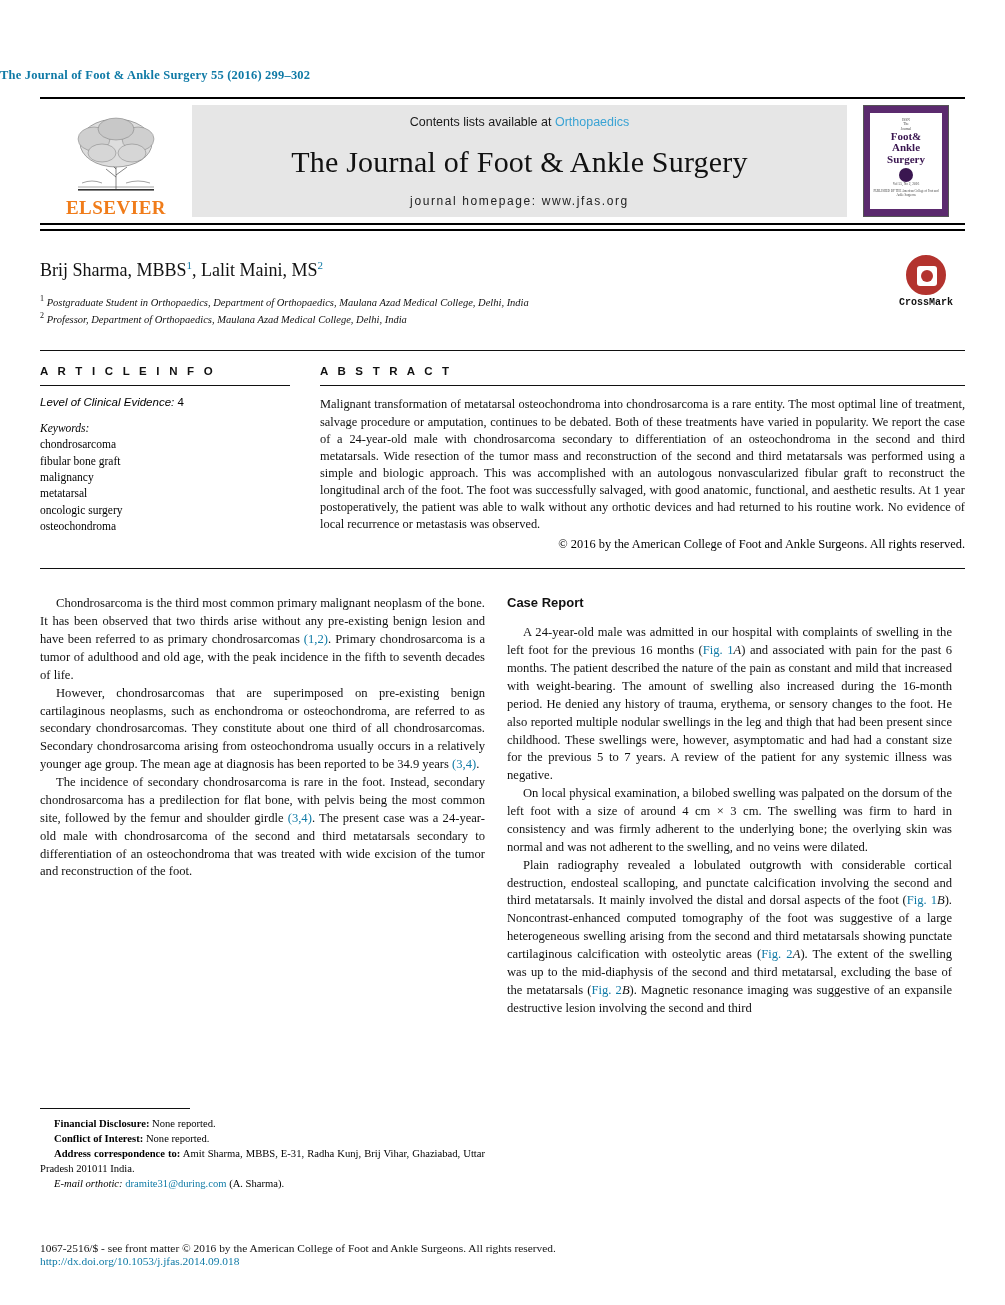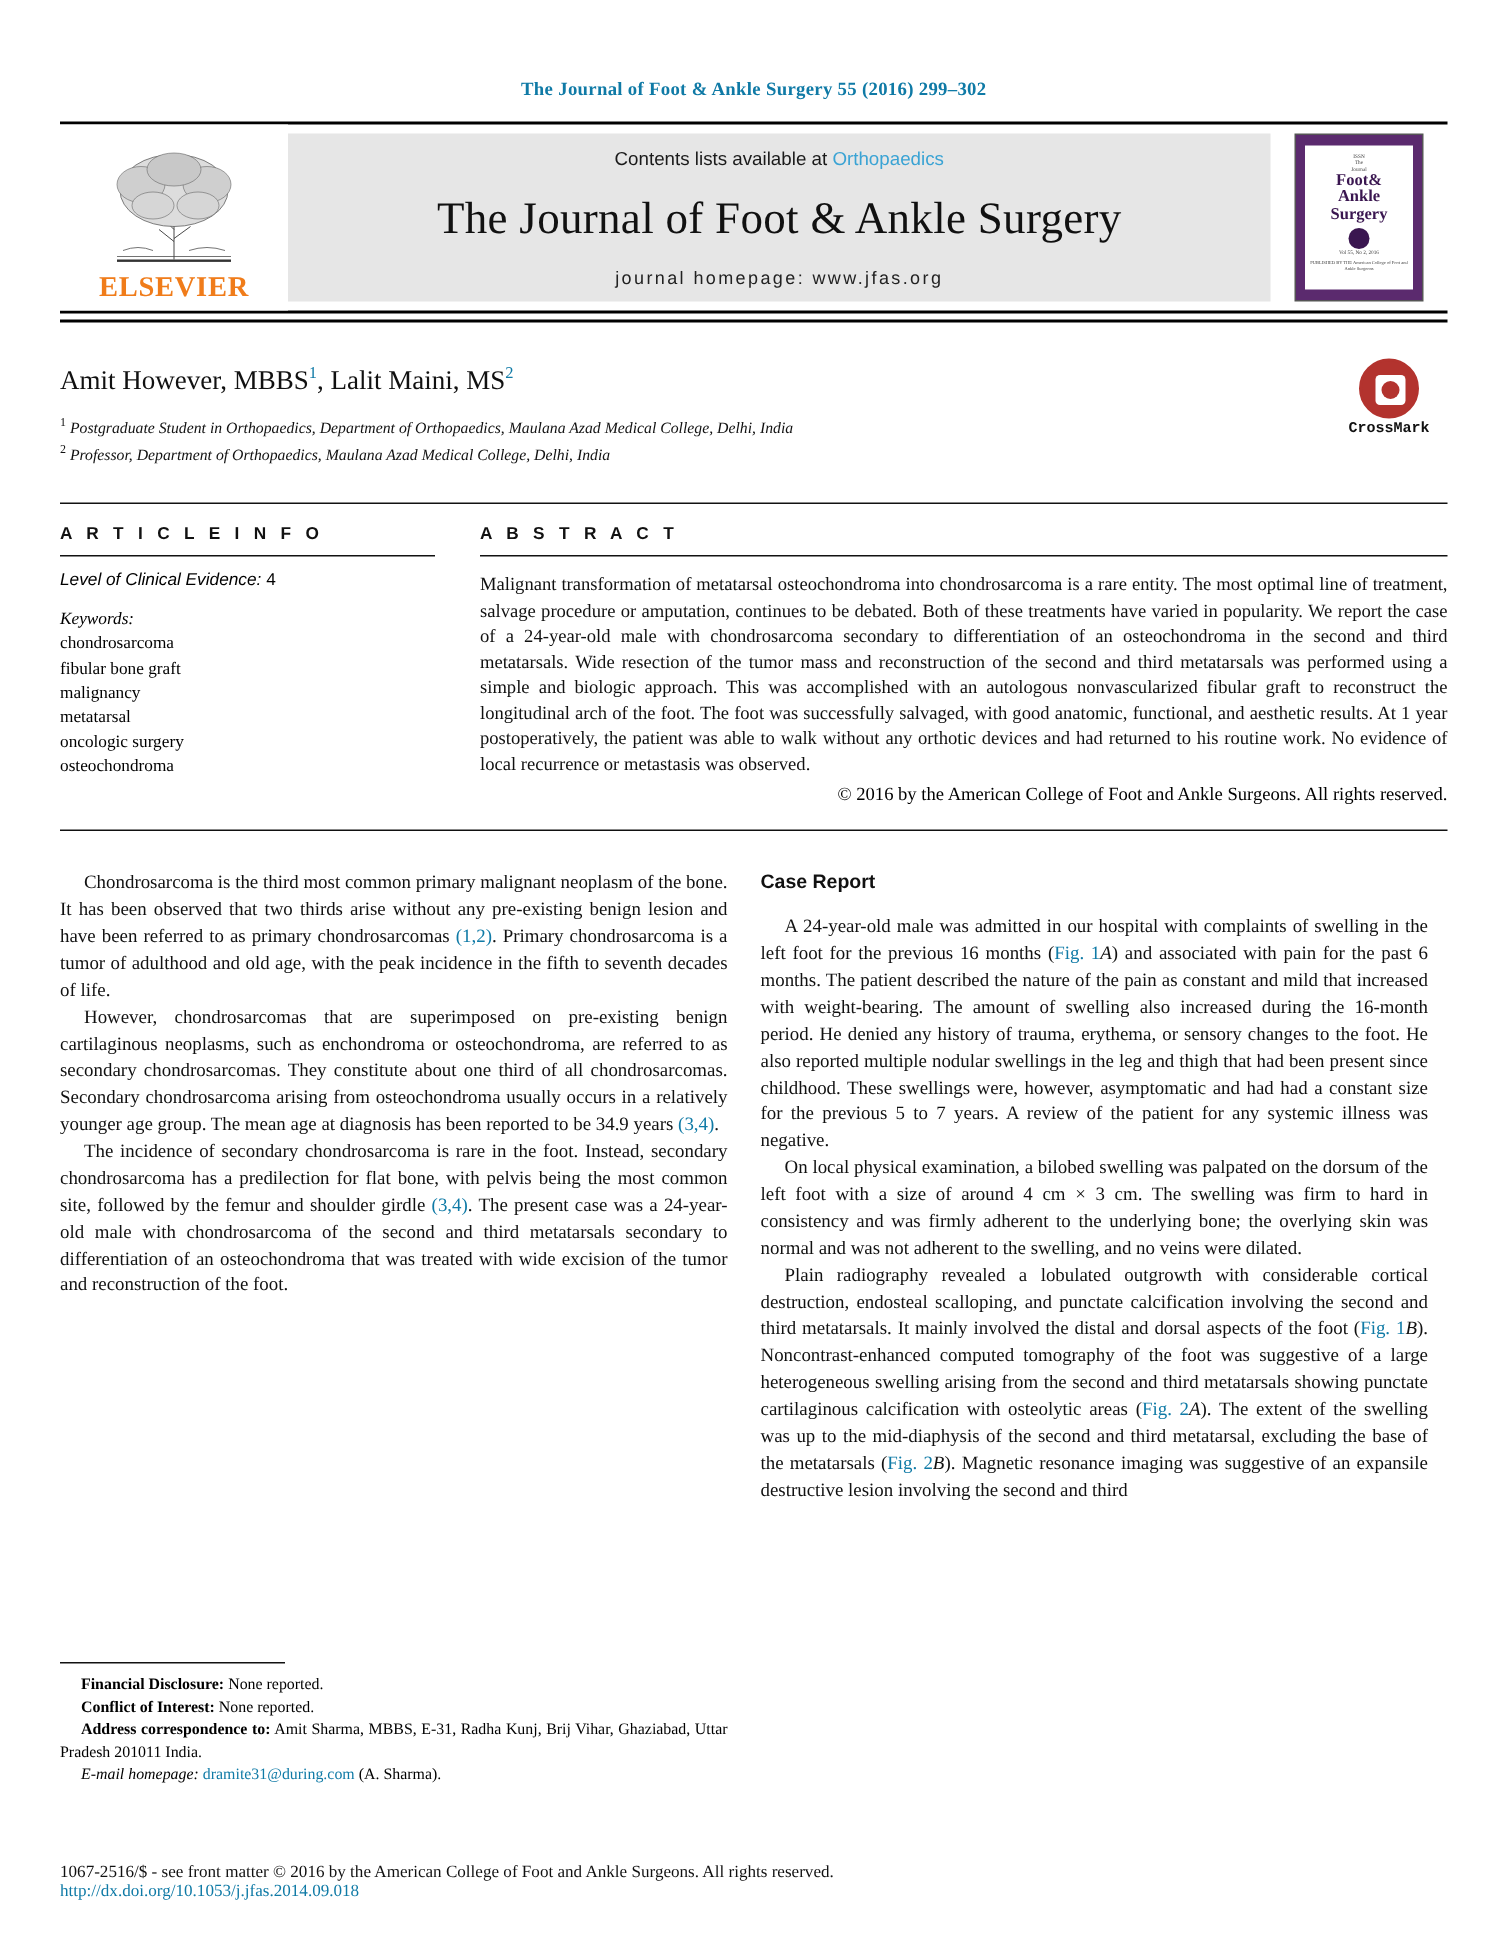--- a/index.html
+++ b/index.html
@@ -11,27 +11,26 @@
     width: 1005px; height: 1305px;
     font-family: "Liberation Serif", serif;
     color: #000;
     position: relative;
     overflow: hidden;
   }
   .page { position: relative; width: 1005px; height: 1305px; padding: 0; }
 
   
   .running-head {
-    text-align: center;
     color: #0f7aa6;
     font-family: "Liberation Serif", serif;
     font-weight: bold;
     font-size: 12.5px;
     letter-spacing: .2px;
-    padding-top: 52px;
+    padding-top: 68px;
   }
 
   
   .masthead {
     margin: 14px 40px 0 40px;
     border-top: 2.5px solid #000;
     border-bottom: 2.5px solid #000;
     height: 128px;
     display: flex;
     align-items: stretch;
@@ -323,21 +322,21 @@
   <div class="masthead-underline"></div>
 
   <div class="title-block">
     <div class="crossmark">
       <div class="cm-badge"></div>
       <div class="cm-label">CrossMark</div>
     </div>
 
 
     <div class="authors">
-      <span>Amit However, MBBS</span><sup>1</sup><span>, Lalit Maini, MS</span><sup>2</sup>
+      <span>Brij Sharma, MBBS</span><sup>1</sup><span>, Lalit Maini, MS</span><sup>2</sup>
     </div>
 
     <div class="affil">
       <sup>1</sup> <span>Postgraduate Student in Orthopaedics, Department of Orthopaedics, Maulana Azad Medical College, Delhi, India</span>
     </div>
     <div class="affil">
       <sup>2</sup> <span>Professor, Department of Orthopaedics, Maulana Azad Medical College, Delhi, India</span>
     </div>
   </div>
 
@@ -381,21 +380,21 @@
       <p><span>On local physical examination, a bilobed swelling was palpated on the dorsum of the left foot with a size of around 4 cm × 3 cm. The swelling was firm to hard in consistency and was firmly adherent to the underlying bone; the overlying skin was normal and was not adherent to the swelling, and no veins were dilated.</span></p>
       <p><span>Plain radiography revealed a lobulated outgrowth with considerable cortical destruction, endosteal scalloping, and punctate calcification involving the second and third metatarsals. It mainly involved the distal and dorsal aspects of the foot (</span><span class="fig-ref">Fig. 1</span><i>B</i><span>). Noncontrast-enhanced computed tomography of the foot was suggestive of a large heterogeneous swelling arising from the second and third metatarsals showing punctate cartilaginous calcification with osteolytic areas (</span><span class="fig-ref">Fig. 2</span><i>A</i><span>). The extent of the swelling was up to the mid-diaphysis of the second and third metatarsal, excluding the base of the metatarsals (</span><span class="fig-ref">Fig. 2</span><i>B</i><span>). Magnetic resonance imaging was suggestive of an expansile destructive lesion involving the second and third</span></p>
     </div>
   </div>
 
   <div class="footnotes">
     <div class="fn-rule"></div>
     <p><b>Financial Disclosure:</b><span> None reported.</span></p>
     <p><b>Conflict of Interest:</b><span> None reported.</span></p>
     <p><b>Address correspondence to:</b><span> Amit Sharma, MBBS, E-31, Radha Kunj, Brij Vihar, Ghaziabad, Uttar Pradesh 201011 India.</span></p>
-    <p><i>E-mail homepage:</i> <span class="mail">dramite31@during.com</span><span> (A. Sharma).</span></p>
+    <p><i>E-mail orthotic:</i> <span class="mail">dramite31@during.com</span><span> (A. Sharma).</span></p>
   </div>
 
   <div class="page-footer">
     <div class="pf-line1">1067-2516/$ - see front matter © 2016 by the American College of Foot and Ankle Surgeons. All rights reserved.</div>
     <div class="pf-line2">http://dx.doi.org/10.1053/j.jfas.2014.09.018</div>
   </div>
 
 </div>
 
 </body></html>

